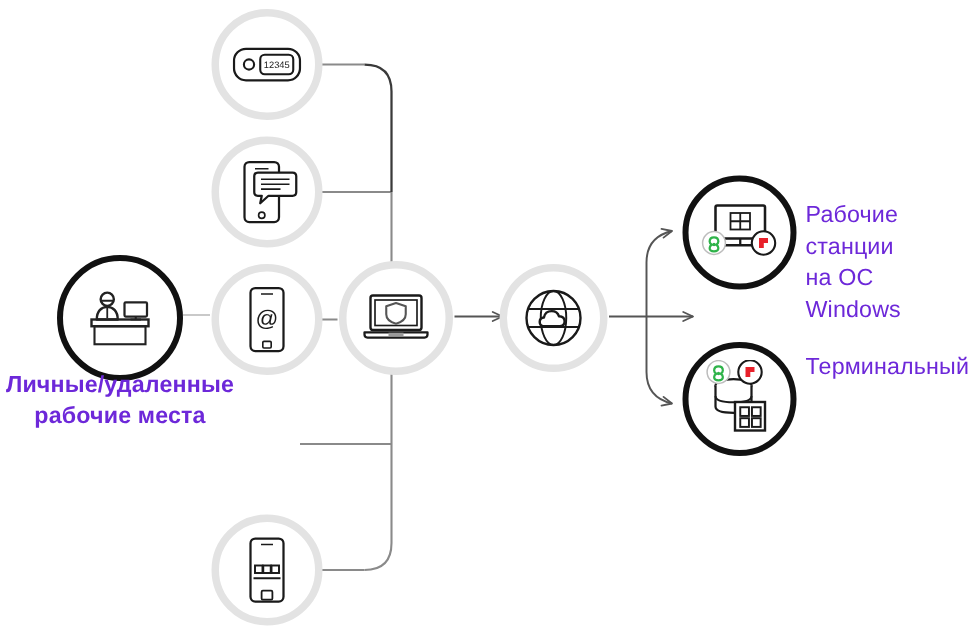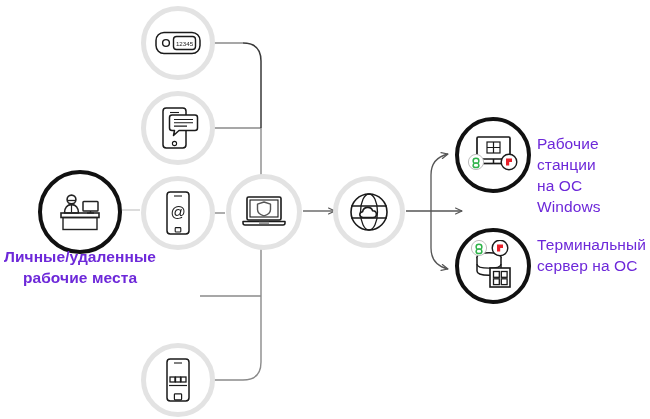--- a/index.html
+++ b/index.html
@@ -242,16 +242,15 @@
 
         <g>
           <circle cx="35" cy="8" r="7.8" fill="#fff" stroke="#1a1a1a" stroke-width="1.4"></circle>
           <path d="M32,4.6 L38,4.6 L38,8 L35.2,8 L35.2,11.4 L32,11.4 Z" fill="#e8202a"></path>
         </g>
       </svg>
     </span>
   </div>
   <div class="label left" style="left:537px; top:235px; width:112px;">
     <div>Терминальный</div>
-    <div>сервер на ОС</div>
   </div>
 
 </div>
 
 </body></html>

